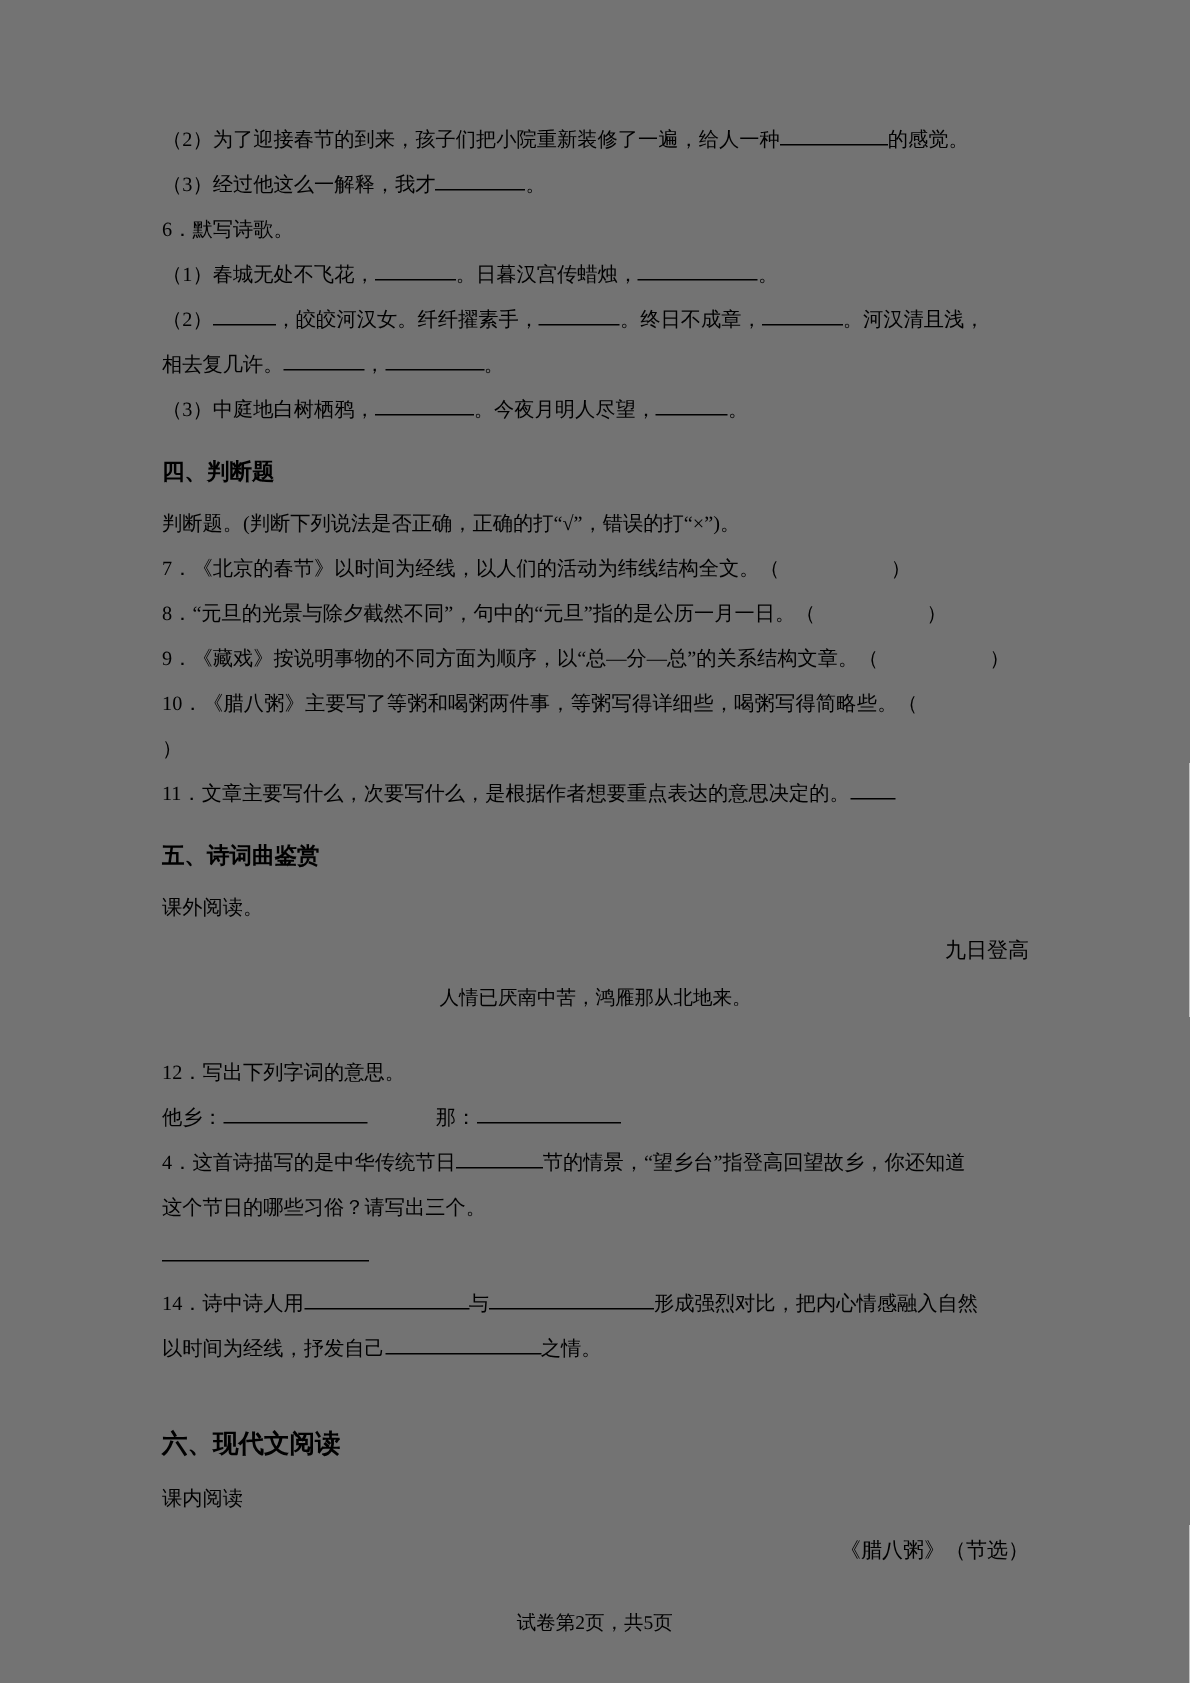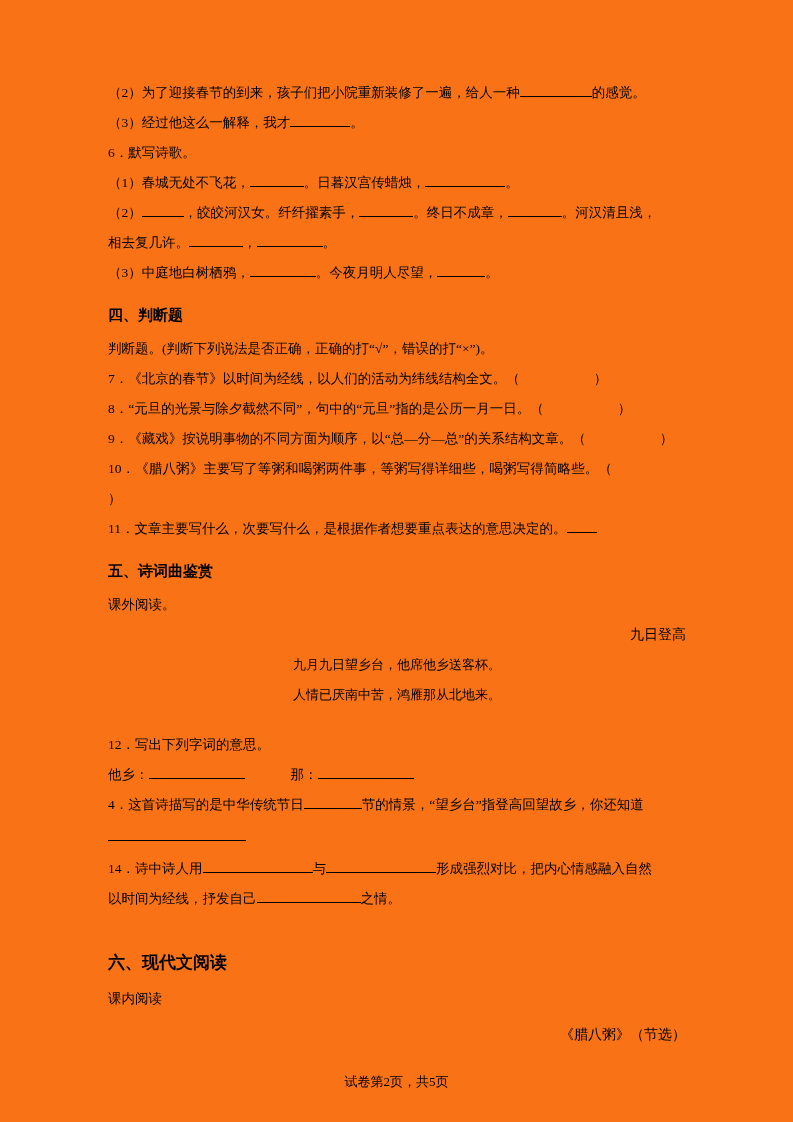--- a/index.html
+++ b/index.html
@@ -9,21 +9,21 @@
   }
   body {
     font-family: "Liberation Serif", "DejaVu Serif", serif;
     color: #000000;
   }
   .page {
     position: relative;
     width: 793px;
     height: 1122px;
     margin: 0 auto;
-    background: #f97316;
+    background: #737373;
     overflow: hidden;
   }
   .content {
     position: absolute;
     left: 108px;
     top: 78px;
     width: 578px;
   }
   .q {
     font-size: 13.5px;
@@ -119,32 +119,32 @@
       <span>10．</span><span>《腊八粥》主要写了等粥和喝粥两件事，等粥写得详细些，喝粥写得简略些。（</span><span class="blank" style="width:74px;border-bottom:none;"></span><span>）</span>
     </div>
     <div class="q">
       <span>11．</span><span>文章主要写什么，次要写什么，是根据作者想要重点表达的意思决定的。</span><span class="blank" style="width:30px;"></span>
     </div>
 
     <div class="sec-head">五、诗词曲鉴赏</div>
     <div class="q">课外阅读。</div>
 
     <div class="poem-title">九日登高</div>
-    <div class="poem-line">九月九日望乡台，他席他乡送客杯。</div>
     <div class="poem-line">人情已厌南中苦，鸿雁那从北地来。</div>
 
     <div class="q" style="margin-top:20px;">12．写出下列字词的意思。</div>
 
     <div class="q">
       <span>他乡：</span><span class="blank" style="width:96px;"></span><span style="display:inline-block;width:46px;"></span><span>那：</span><span class="blank" style="width:96px;"></span>
     </div>
 
     <div class="q">
       <span>4．这首诗描写的是中华传统节日</span><span class="blank" style="width:58px;"></span><span>节的情景，“望乡台”指登高回望故乡，你还知道</span>
     </div>
+    <div class="q">这个节日的哪些习俗？请写出三个。</div>
     <div class="q" style="line-height:34px;">
       <span class="blank" style="width:138px;"></span>
     </div>
 
     <div class="q">
       <span>14．诗中诗人用</span><span class="blank" style="width:110px;"></span><span>与</span><span class="blank" style="width:110px;"></span><span>形成强烈对比，把内心情感融入自然</span>
     </div>
     <div class="q">
       <span>以时间为经线，抒发自己</span><span class="blank" style="width:104px;"></span><span>之情。</span>
     </div>

